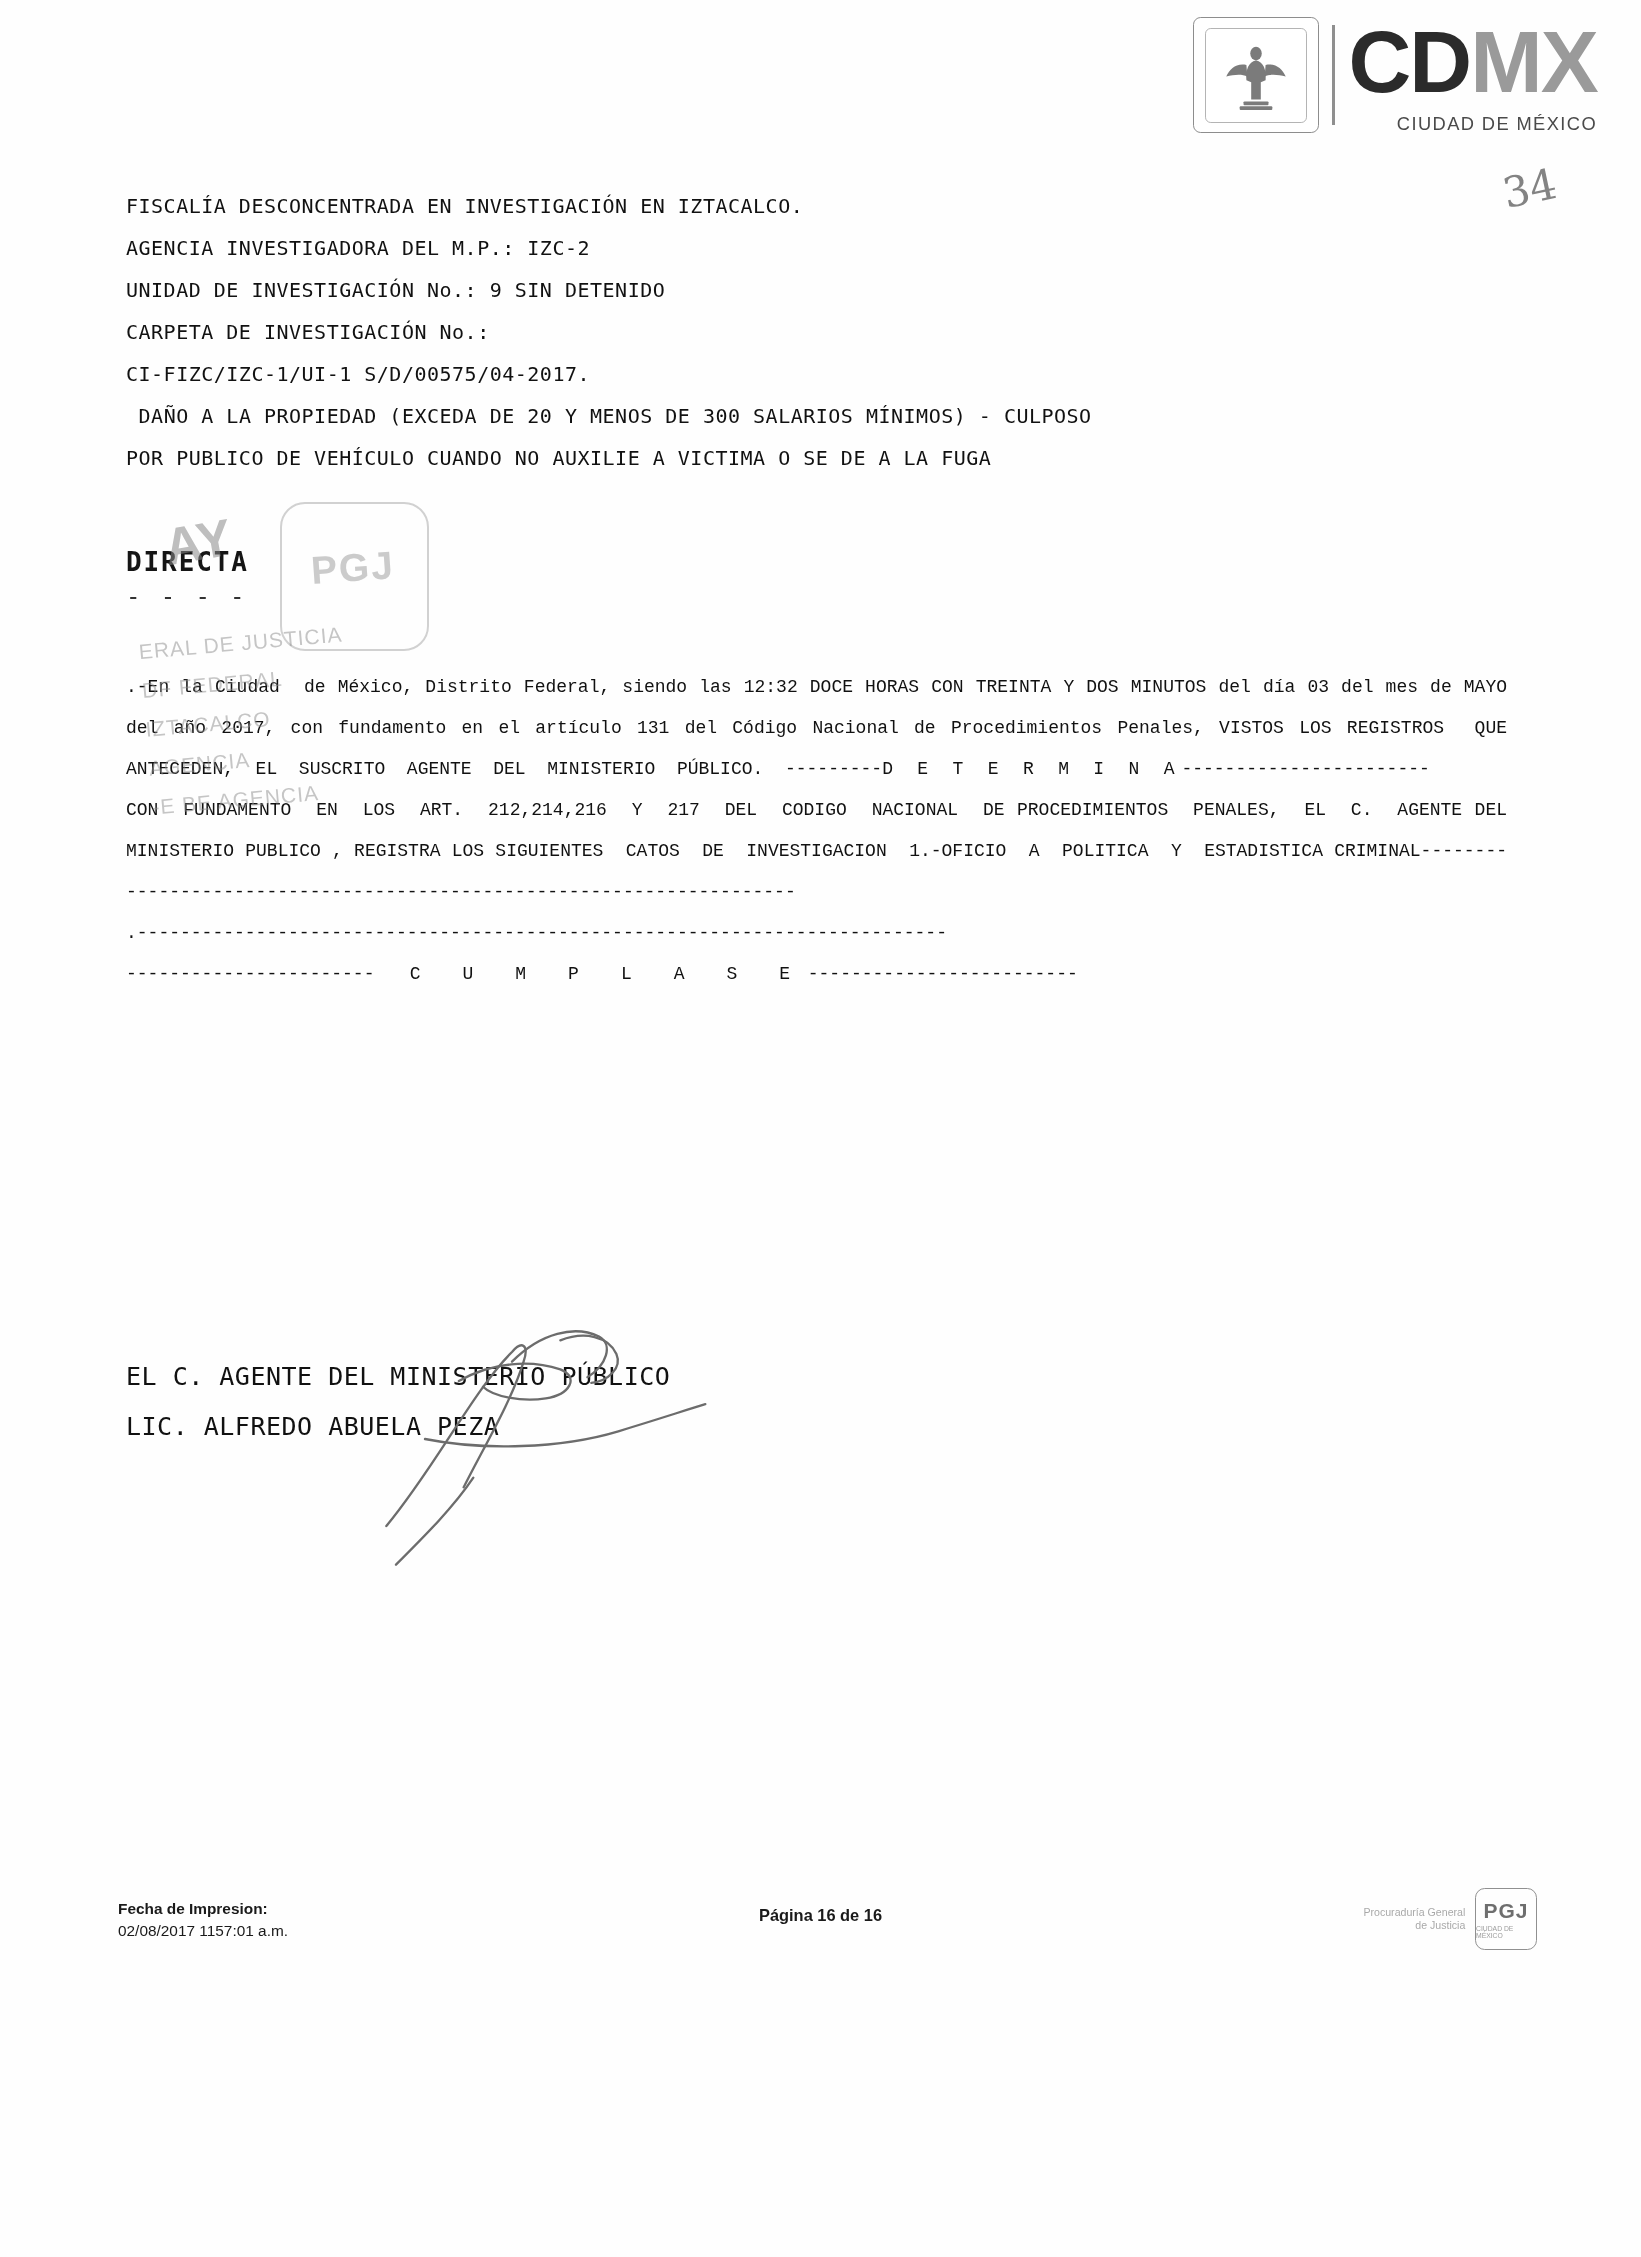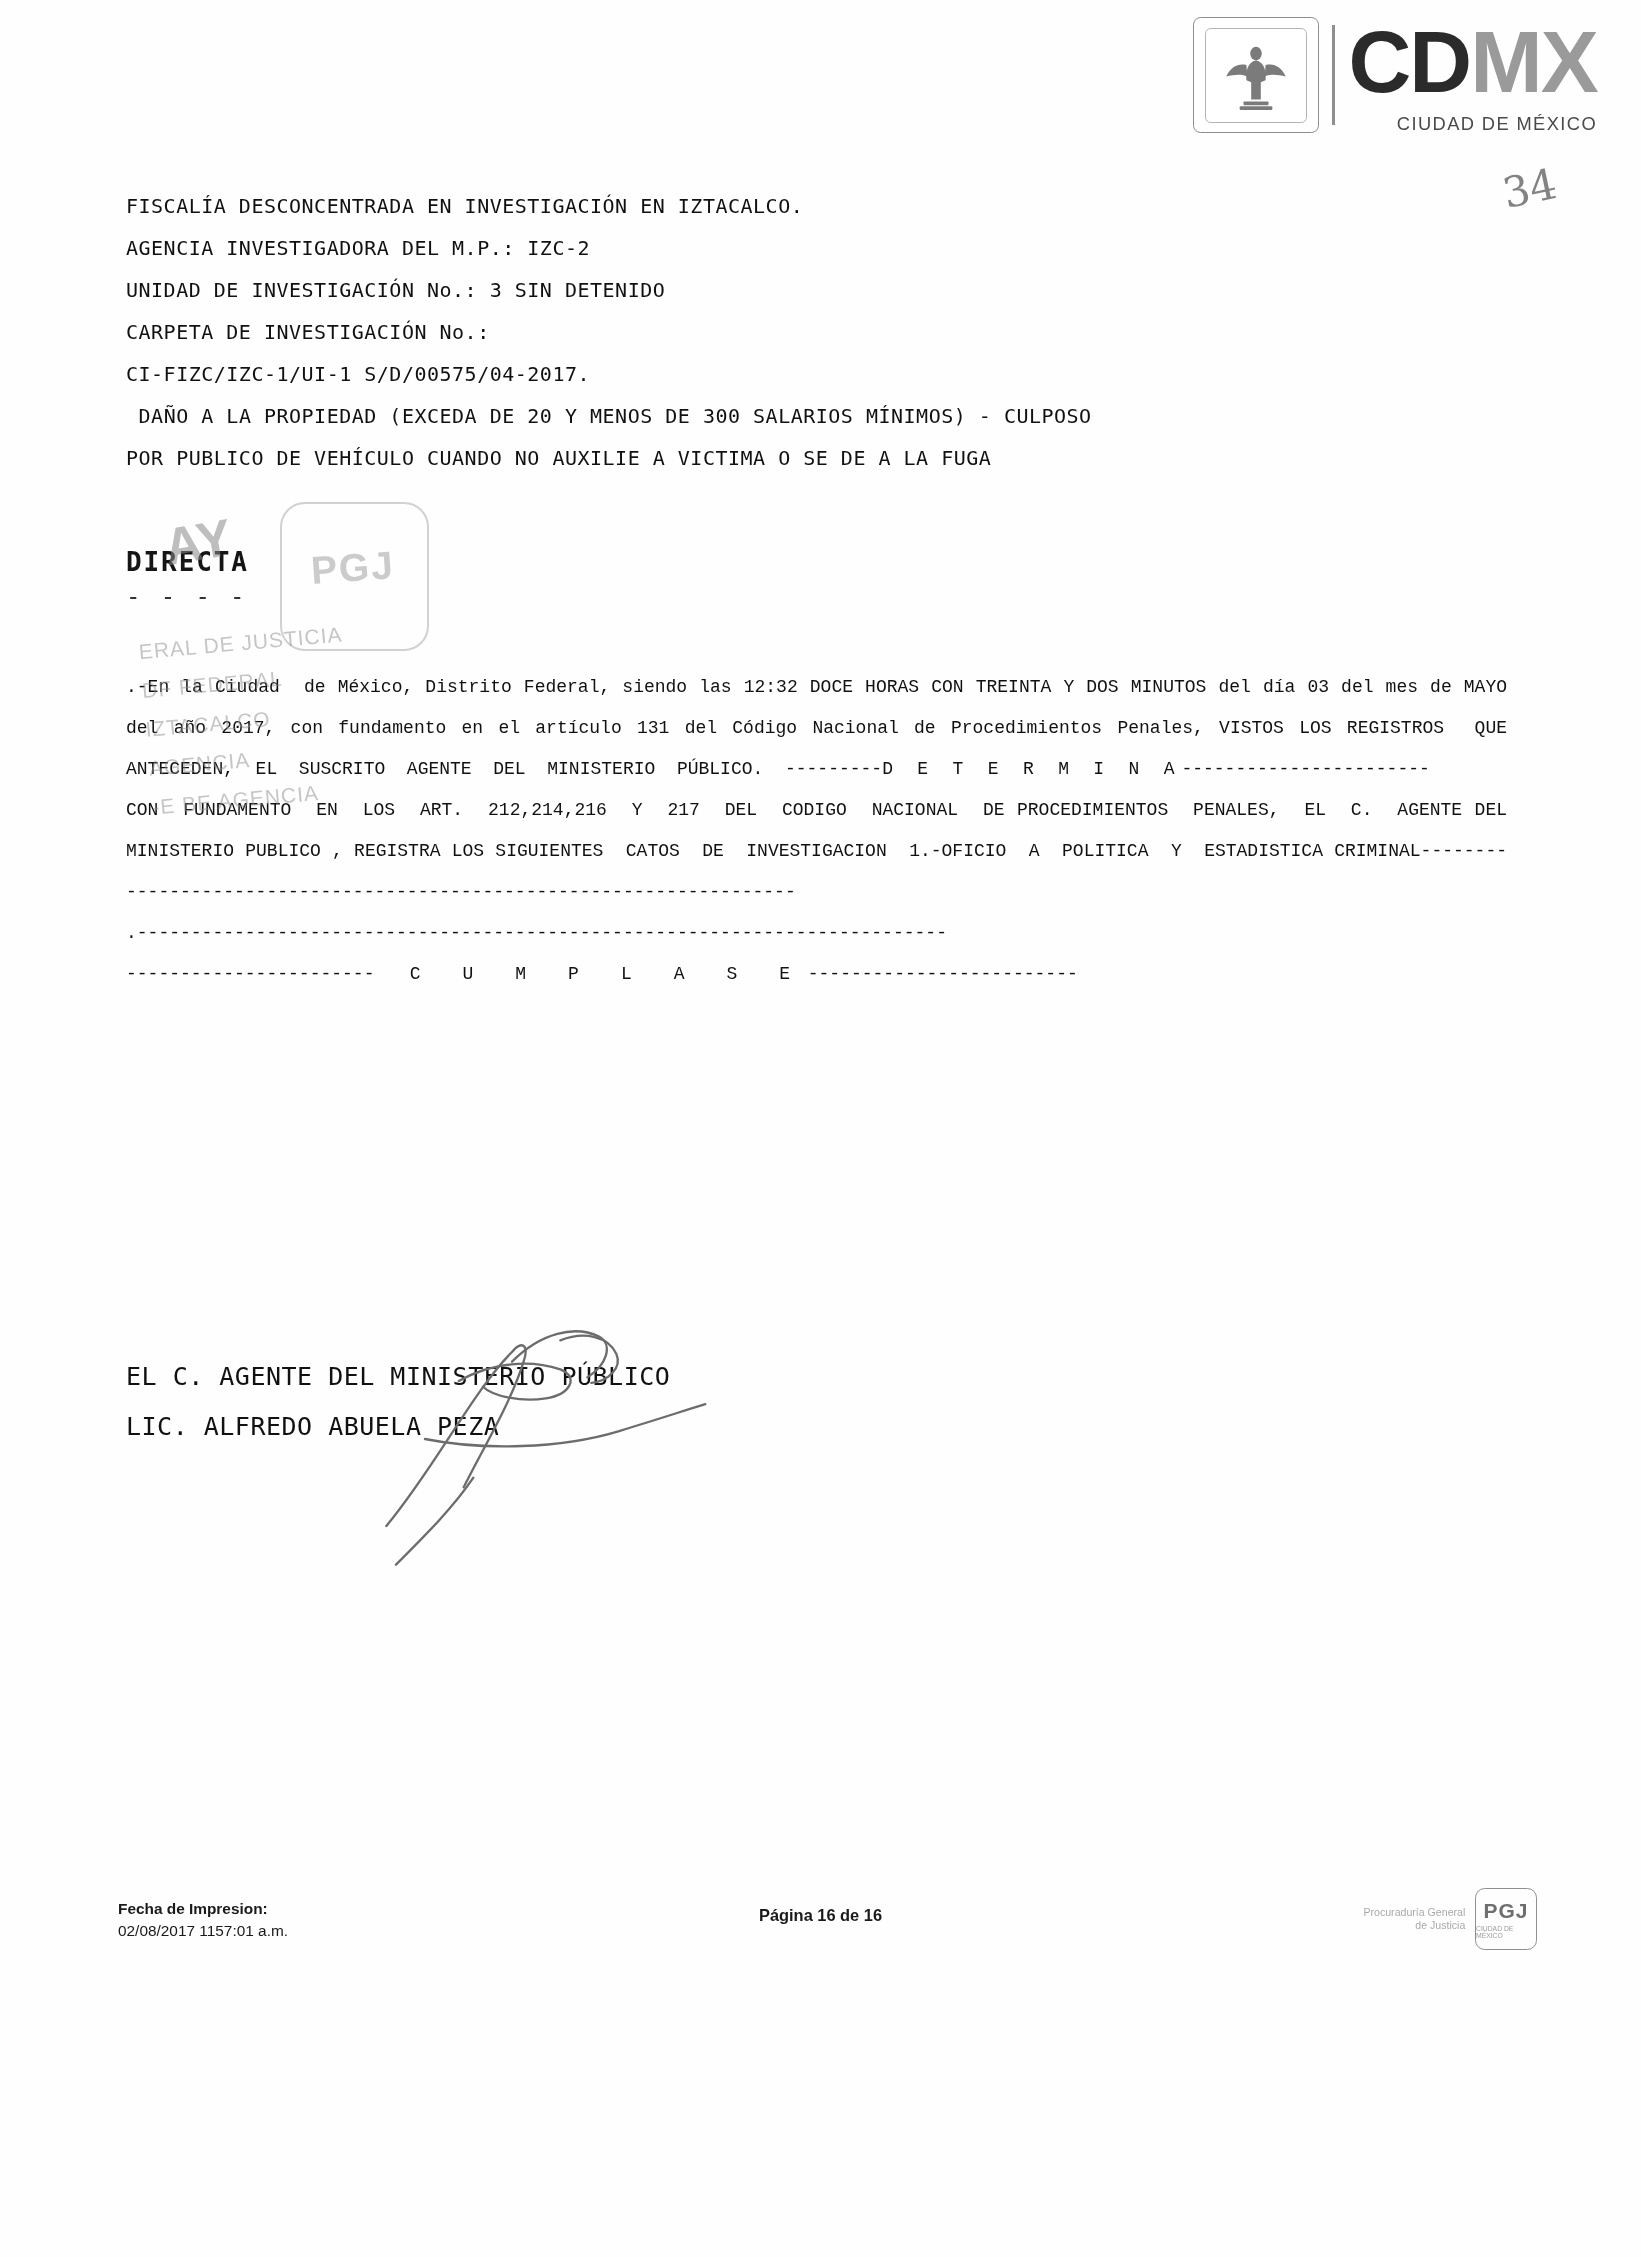--- a/index.html
+++ b/index.html
@@ -293,21 +293,21 @@
     </div>
   </div>
 
   <div class="folio">34</div>
 
   <div class="doc">
 
     <div class="heading-block">
       <div class="mono">FISCALÍA DESCONCENTRADA EN INVESTIGACIÓN EN IZTACALCO.</div>
       <div class="mono">AGENCIA INVESTIGADORA DEL M.P.: IZC-2</div>
-      <div class="mono">UNIDAD DE INVESTIGACIÓN No.: 3 SIN DETENIDO</div>
+      <div class="mono">UNIDAD DE INVESTIGACIÓN No.: 9 SIN DETENIDO</div>
       <div class="mono">CARPETA DE INVESTIGACIÓN No.:</div>
       <div class="mono">CI-FIZC/IZC-1/UI-1 S/D/00575/04-2017.</div>
       <div class="mono"> DAÑO A LA PROPIEDAD (EXCEDA DE 20 Y MENOS DE 300 SALARIOS MÍNIMOS) - CULPOSO</div>
       <div class="mono">POR PUBLICO DE VEHÍCULO CUANDO NO AUXILIE A VICTIMA O SE DE A LA FUGA</div>
     </div>
 
     <div class="directa">DIRECTA</div>
     <div class="dash-short">- - - -</div>
 
     <div class="para"><span>.-En la Ciudad  de México, Distrito Federal, siendo las 12:32 DOCE HORAS CON TREINTA Y DOS MINUTOS del día 03 del mes de MAYO del año 2017, con fundamento en el artículo 131 del Código Nacional de Procedimientos Penales, VISTOS LOS REGISTROS  QUE  ANTECEDEN,  EL  SUSCRITO  AGENTE  DEL  MINISTERIO  PÚBLICO.  </span><span>---------</span><span class="spaced">D E T E R M I N A</span><span>-----------------------</span></div>

